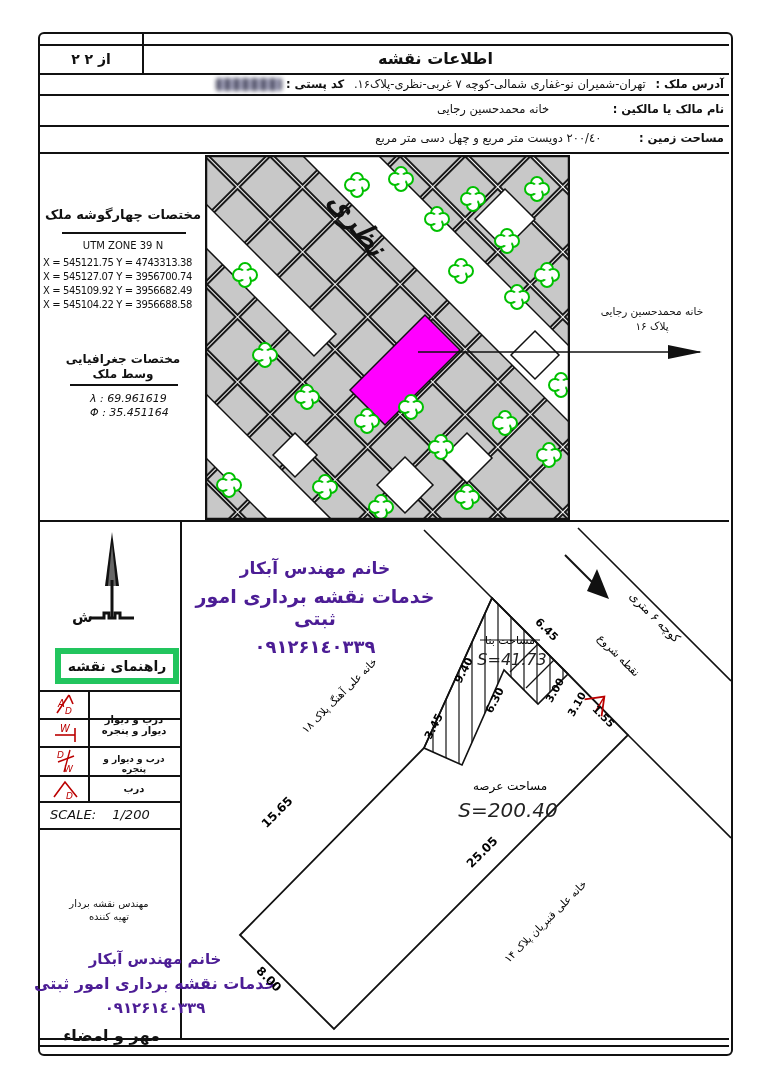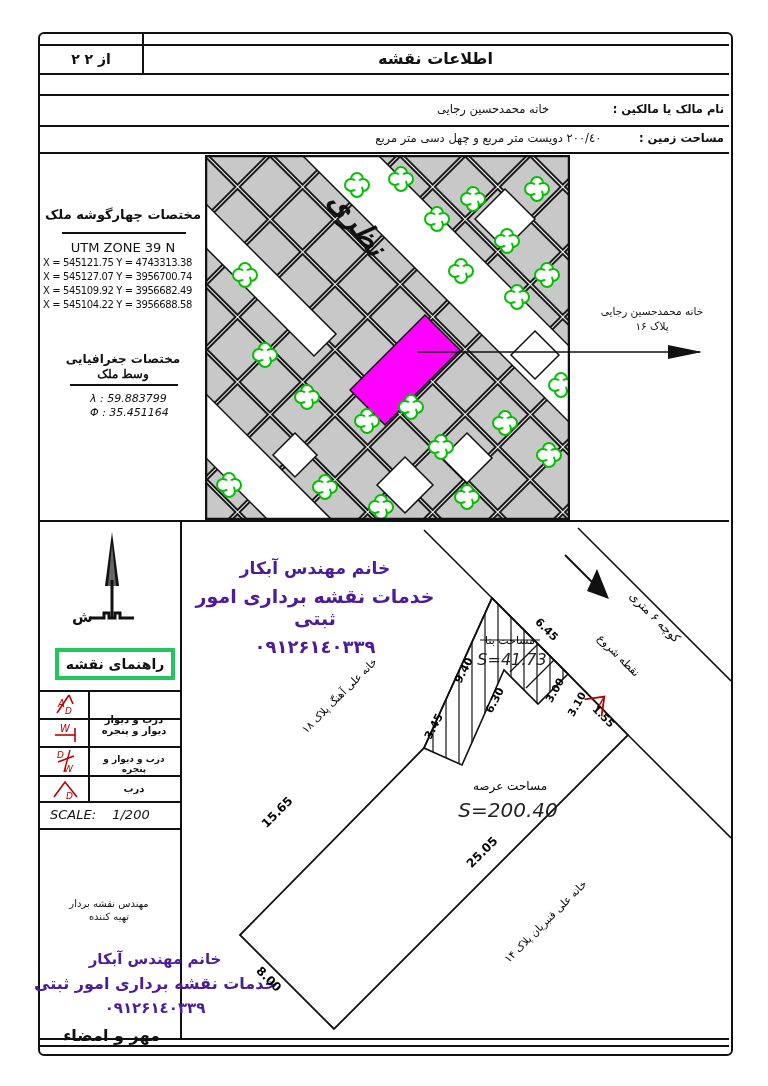--- a/index.html
+++ b/index.html
@@ -28,46 +28,52 @@
   <div class="abs hline" style="left:40px;top:44px;width:689px;"></div>
   <div class="abs hline" style="left:40px;top:73px;width:689px;"></div>
   <div class="abs hline" style="left:40px;top:94px;width:689px;"></div>
   <div class="abs hline" style="left:40px;top:125px;width:689px;"></div>
   <div class="abs hline" style="left:40px;top:152px;width:689px;"></div>
   <div class="abs vline" style="left:142px;top:34px;height:39px;"></div>
 
   <div class="abs b cen" style="left:142px;top:49px;width:587px;font-size:16px;">اطلاعات نقشه</div>
   <div class="abs b cen" style="left:40px;top:51px;width:102px;font-size:14px;">۲ از ۲</div>
 
+  <div class="abs rtl" style="left:48px;top:77px;width:676px;font-size:11.5px;white-space:nowrap;">
+    <span class="b">آدرس ملک :</span>
+    <span style="margin:0 6px;">تهران-شمیران نو-غفاری شمالی-کوچه ۷ غربی-نظری-پلاک۱۶.</span>
+    <span class="b">کد پستی :</span>
+    <span class="smudge"></span>
+  </div>
 
   <div class="abs rtl" style="left:48px;top:102px;width:676px;font-size:11.5px;">
     <span class="b">نام مالک یا مالکین :</span>
     <span style="margin-right:60px;">خانه محمدحسین رجایی</span>
   </div>
 
   <div class="abs rtl" style="left:48px;top:131px;width:676px;font-size:11.5px;">
     <span class="b">مساحت زمین :</span>
     <span style="margin-right:34px;">۲۰۰/٤۰   دویست متر مربع و چهل دسی متر مربع</span>
   </div>
 
   <div class="abs rtl b cen" style="left:44px;top:207px;width:158px;font-size:13px;">مختصات چهارگوشه ملک</div>
   <div class="abs hline" style="left:62px;top:232px;width:124px;height:1.6px;"></div>
-  <div class="abs cen" style="left:44px;top:240px;width:158px;font-size:13px;">UTM ZONE 39 N</div>
+  <div class="abs cen" style="left:44px;top:240px;width:158px;font-size:10px;">UTM ZONE 39 N</div>
   <div class="abs" style="left:43px;top:256px;width:165px;font-size:10px;letter-spacing:-0.4px;line-height:14px;">
     <div>X = 545121.75  Y = 4743313.38</div>
     <div>X = 545127.07  Y = 3956700.74</div>
     <div>X = 545109.92  Y = 3956682.49</div>
     <div>X = 545104.22  Y = 3956688.58</div>
   </div>
 
   <div class="abs rtl b cen" style="left:44px;top:352px;width:158px;font-size:12px;">مختصات جغرافیایی</div>
-  <div class="abs rtl b cen" style="left:44px;top:367px;width:158px;font-size:12px;font-family:Liberation Serif, serif;">وسط ملک</div>
+  <div class="abs rtl b cen" style="left:44px;top:367px;width:158px;font-size:12px;">وسط ملک</div>
   <div class="abs hline" style="left:70px;top:384px;width:108px;height:1.6px;"></div>
   <div class="abs" style="left:90px;top:392px;font-size:11px;font-style:italic;line-height:14px;">
-    <div>λ : 59.883799</div>
+    <div>λ : 69.961619</div>
     <div>Φ : 35.451164</div>
   </div>
 
   <svg class="abs" style="left:205px;top:155px;" width="365" height="365" viewBox="0 0 365 365">
     <defs>
       <pattern id="blocks" width="46" height="46" patternUnits="userSpaceOnUse" patternTransform="rotate(45)">
         <rect x="1" y="1" width="43" height="43" fill="#c8c8c8" stroke="#1a1a1a" stroke-width="2"></rect>
       </pattern>
       <g id="clover">
         <circle cx="0" cy="-6" r="6" fill="#fff" stroke="#00c000" stroke-width="2"></circle>
@@ -131,21 +137,21 @@
   <div class="abs vline" style="left:180px;top:520px;height:518px;"></div>
 
   <svg class="abs" style="left:70px;top:530px;" width="80" height="104" viewBox="0 0 80 104">
     <polygon points="42,2 35,56 49,56" fill="#111"></polygon>
     <polygon points="42,14 38,56 46,56" fill="#666"></polygon>
     <line x1="42" y1="50" x2="42" y2="88" stroke="#111" stroke-width="3"></line>
     <path d="M20,88 h14 v-5 h5 v5 h6 v-5 h5 v5 h14" fill="none" stroke="#111" stroke-width="3"></path>
     <text x="2" y="92" font-size="15" font-weight="bold" fill="#111">ش</text>
   </svg>
 
-  <div class="abs rtl b cen" style="left:55px;top:648px;width:112px;height:24px;border:4px solid #22c55e;font-size:14px;line-height:25px;">راهنمای نقشه</div>
+  <div class="abs rtl b cen" style="left:55px;top:648px;width:112px;height:24px;border:6px solid #22c55e;font-size:14px;line-height:25px;">راهنمای نقشه</div>
 
   <div class="abs hline" style="left:40px;top:690px;width:140px;"></div>
   <div class="abs hline" style="left:40px;top:718px;width:140px;"></div>
   <div class="abs hline" style="left:40px;top:746px;width:140px;"></div>
   <div class="abs hline" style="left:40px;top:775px;width:140px;"></div>
   <div class="abs hline" style="left:40px;top:801px;width:140px;"></div>
   <div class="abs hline" style="left:40px;top:828px;width:140px;"></div>
   <div class="abs vline" style="left:88px;top:690px;height:111px;"></div>
 
   <div class="abs" style="left:48px;top:692px;width:36px;height:24px;">

